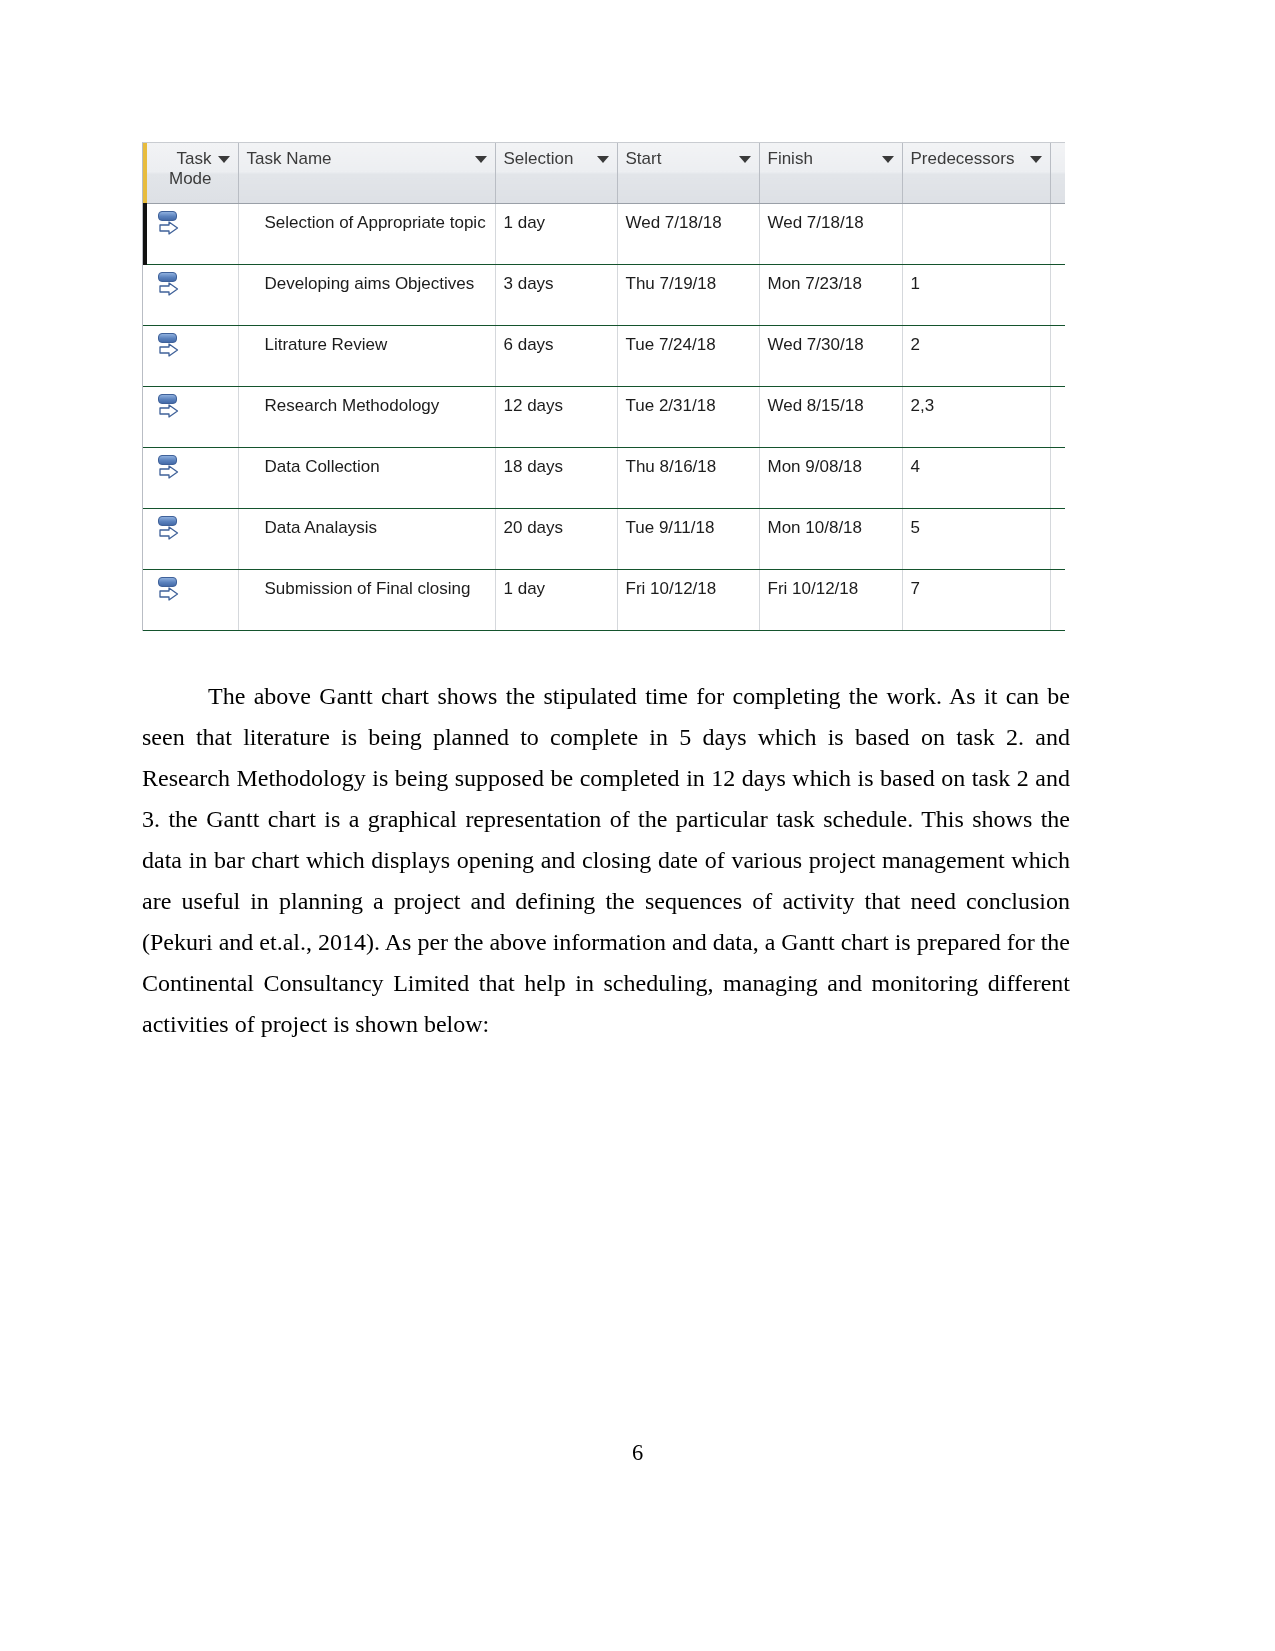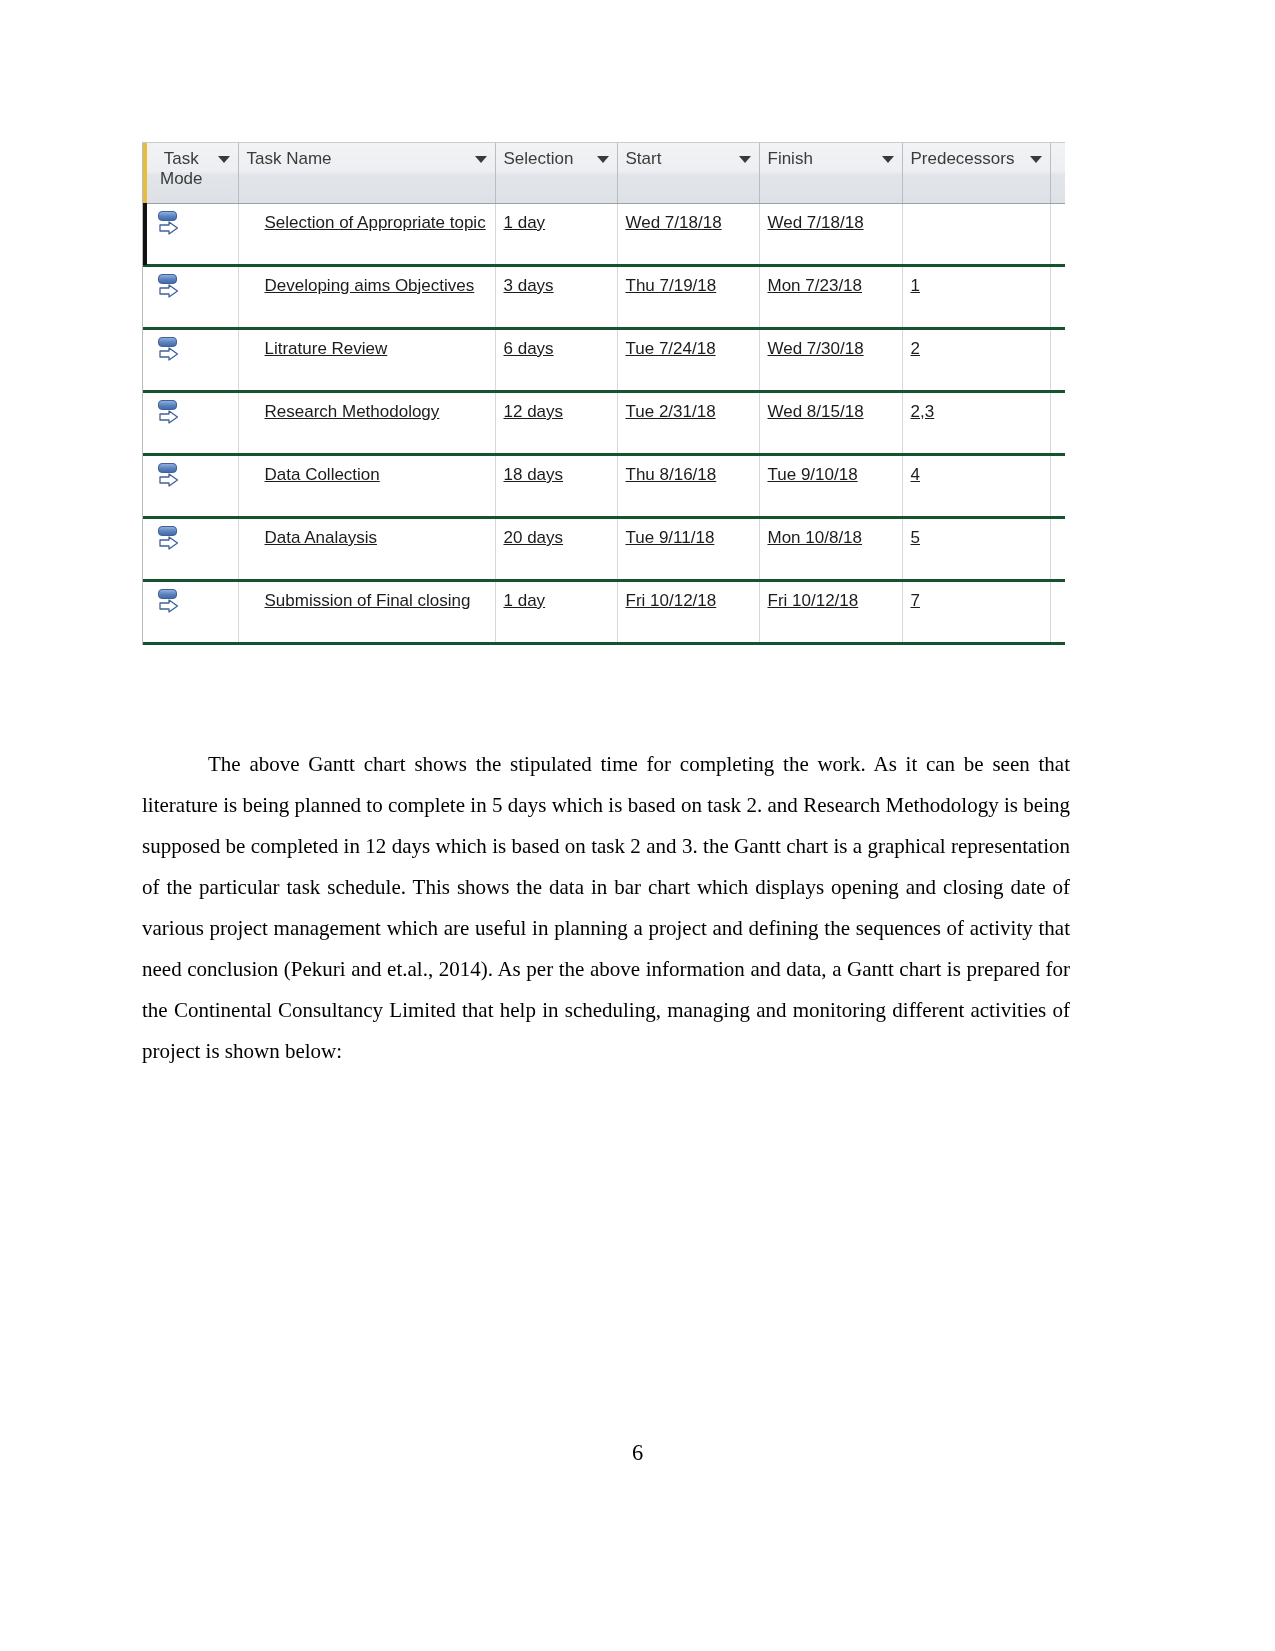--- a/index.html
+++ b/index.html
@@ -43,21 +43,21 @@
     table-layout: fixed;
     width: 922px;
   }
 
   
   .gantt-table thead th {
     background: linear-gradient(to bottom, #f2f3f5 0%, #eceef1 48%, #e2e5e9 52%, #dde0e5 100%);
     border-right: 1px solid #b9bdc4;
     border-bottom: 1px solid #9aa0a8;
     padding: 6px 8px 8px 8px;
-    text-align: center;
+    text-align: right;
     vertical-align: top;
     font-weight: normal;
     font-size: 17px;
     color: #3b3b3b;
     height: 46px;
     position: relative;
   }
 
   .hdr-inner {
     display: flex;
@@ -83,29 +83,28 @@
     content: "";
     position: absolute;
     left: 0; top: 0; bottom: 0;
     width: 4px;
     background: #e8bc3d;
   }
 
   
   .gantt-table tbody td {
     border-right: 1px solid #d5d8dc;
-    border-bottom: 3px solid #14532d;
+    border-bottom: 1px solid #14532d;
     padding: 8px 8px 10px 8px;
     font-size: 17px;
     color: #1c1c1c;
     vertical-align: top;
     line-height: 1.32;
     background: #ffffff;
     height: 42px;
-    text-decoration: underline;
   }
   .gantt-table tbody tr td.cell-mode {
     border-right: 1px solid #d5d8dc;
     padding: 6px 0 0 14px;
     position: relative;
   }
   .gantt-table tbody tr:first-child td.cell-mode::before {
     content: "";
     position: absolute;
     left: 0; top: -1px; bottom: -1px;
@@ -142,23 +141,23 @@
   col.c-dur    { width: 122px; }
   col.c-start  { width: 142px; }
   col.c-finish { width: 143px; }
   col.c-pred   { width: 148px; }
   col.c-trail  { width: 15px; }
 
   
   .body-text {
     position: absolute;
     left: 142px;
-    top: 704px;
+    top: 636px;
     width: 928px;
-    font-size: 21px;
+    font-size: 24px;
     line-height: 41px;
     text-align: justify;
     text-indent: 66px;
     color: #000000;
     font-family: "Liberation Serif", "DejaVu Serif", serif;
     margin-top: 40px;
   }
 
   
   .page-number {
@@ -304,21 +303,21 @@
             <span class="taskmode-icon">
               <span class="bar"></span>
               <svg class="arrow" viewBox="0 0 20 14" xmlns="http://www.w3.org/2000/svg">
                 <path d="M1 4 L10 4 L10 1 L18.5 7 L10 13 L10 10 L1 10 Z" fill="#ffffff" stroke="#3f6199" stroke-width="1.3" stroke-linejoin="round"></path>
               </svg>
             </span>
           </td>
           <td class="cell-name">Data Collection</td>
           <td>18 days</td>
           <td>Thu 8/16/18</td>
-          <td>Tue 9/10/18</td>
+          <td>Mon 9/08/18</td>
           <td>4</td>
           <td></td>
         </tr>
 
         <tr>
           <td class="cell-mode">
             <span class="taskmode-icon">
               <span class="bar"></span>
               <svg class="arrow" viewBox="0 0 20 14" xmlns="http://www.w3.org/2000/svg">
                 <path d="M1 4 L10 4 L10 1 L18.5 7 L10 13 L10 10 L1 10 Z" fill="#ffffff" stroke="#3f6199" stroke-width="1.3" stroke-linejoin="round"></path>

